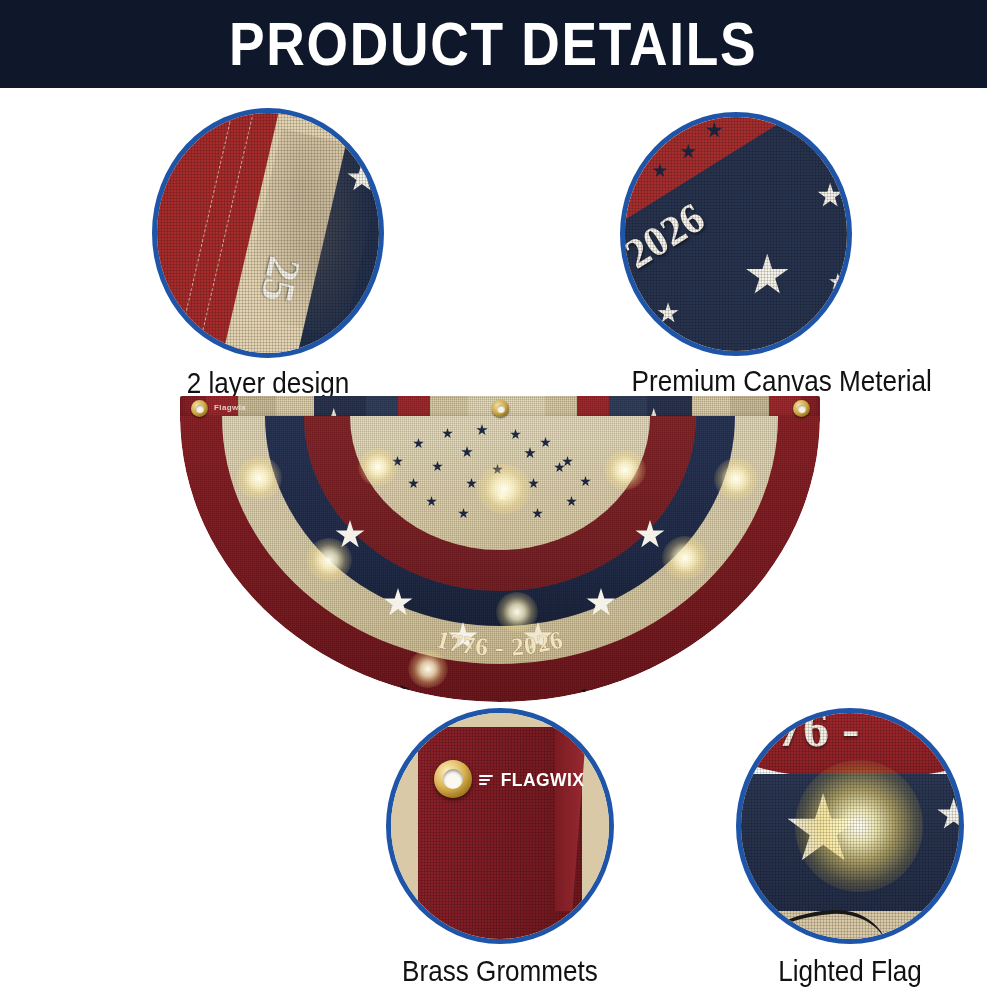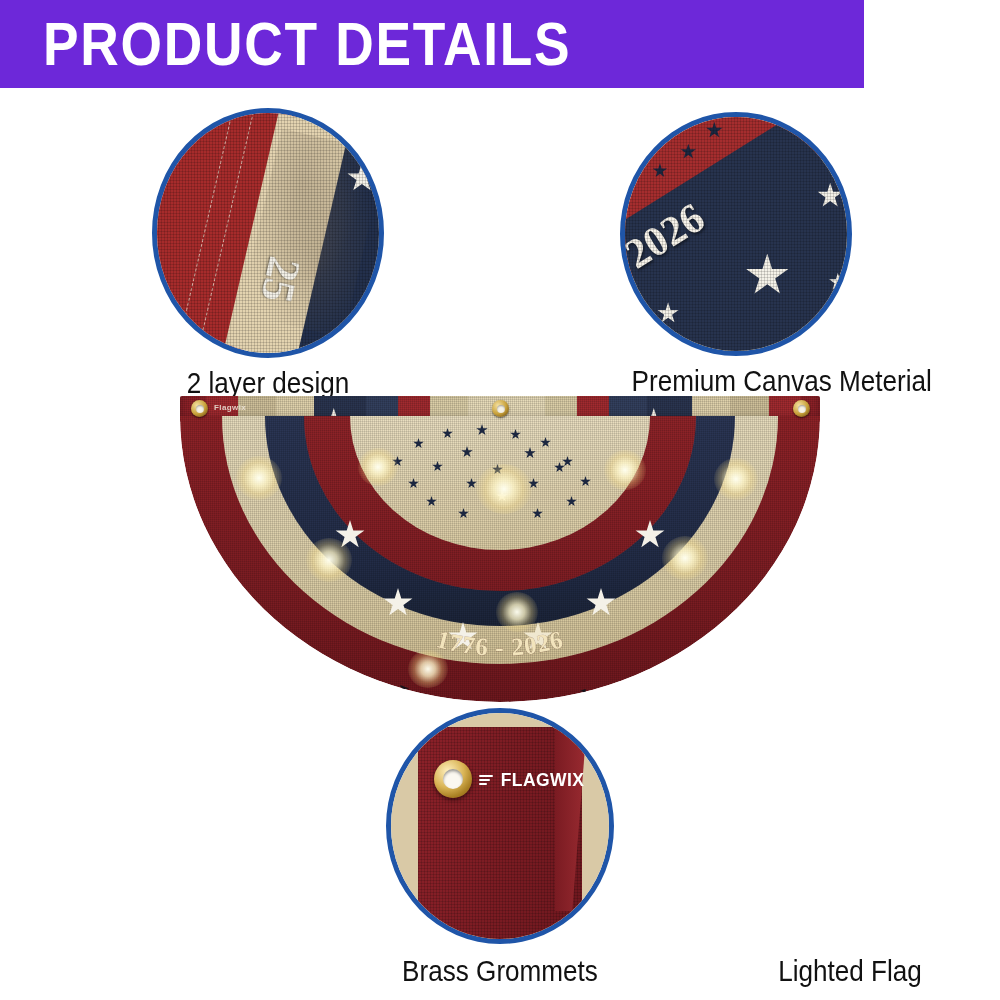--- a/index.html
+++ b/index.html
@@ -6,22 +6,22 @@
   html,body{margin:0;padding:0;background:#ffffff;}
   body{
     width:1000px;height:1000px;overflow:hidden;position:relative;
     font-family:"Liberation Sans","DejaVu Sans",sans-serif;
     -webkit-font-smoothing:antialiased;
   }
   #page{position:relative;width:1000px;height:1000px;background:#fff;}
 
   
   .banner{
-    position:absolute;left:0;top:0;width:864px;height:88px;
-    background:#6d28d9;display:flex;align-items:center;justify-content:flex-start;
+    position:absolute;left:0;top:0;width:987px;height:88px;
+    background:#0f172a;display:flex;align-items:center;justify-content:center;
   }
   .banner-title{
     color:#ffffff;font-weight:bold;font-size:62px;line-height:62px;
     letter-spacing:2px;transform:scaleX(0.86);transform-origin:center;
     font-family:"Liberation Sans","DejaVu Sans",sans-serif;
     white-space:nowrap;
   }
 
   
   .feature{position:absolute;}
@@ -421,16 +421,29 @@
               <i style="top:9px;width:8px;"></i>
           </span>
           <span class="logo-text">FLAGWIX</span>
         </div>
       </div>
     </div>
     <div class="caption" style="top:246px;">Brass Grommets</div>
   </div>
 
   <div class="feature" style="left:736px;top:708px;width:228px;height:290px;">
+    <div class="circle" style="width:228px;height:236px;">
+      <div class="clip">
+        <div class="lf-red"></div>
+        <div class="lf-navy"></div>
+        <div class="lf-cream"></div>
+        <div class="star white" style="left:22%;top:36%;width:74px;height:74px;"></div>
+        <div class="star white" style="left:88%;top:38%;width:34px;height:34px;"></div>
+        <div class="lf-script"></div>
+        <div class="lf-glow"></div>
+        <div class="lf-76">76 -</div>
+        <div class="weave"></div>
+      </div>
+    </div>
     <div class="caption" style="top:246px;">Lighted Flag</div>
   </div>
 
 </div>
 
 </body></html>

